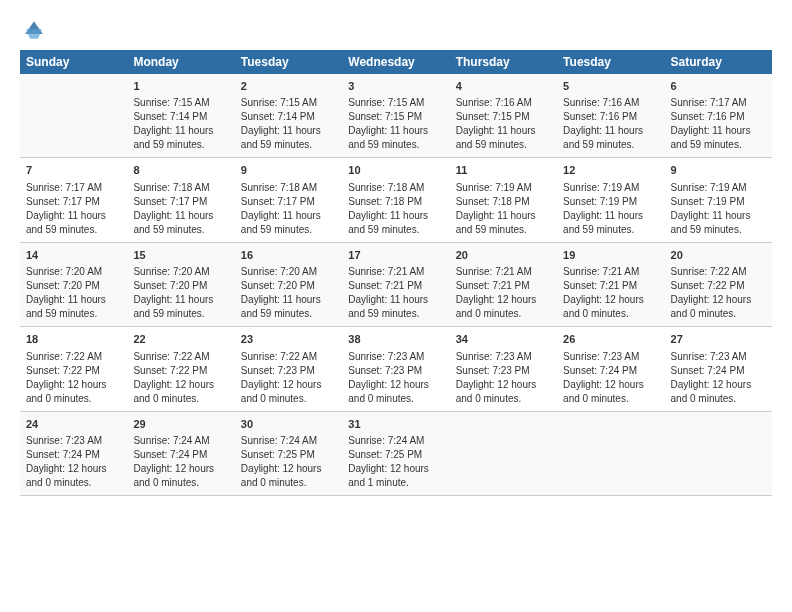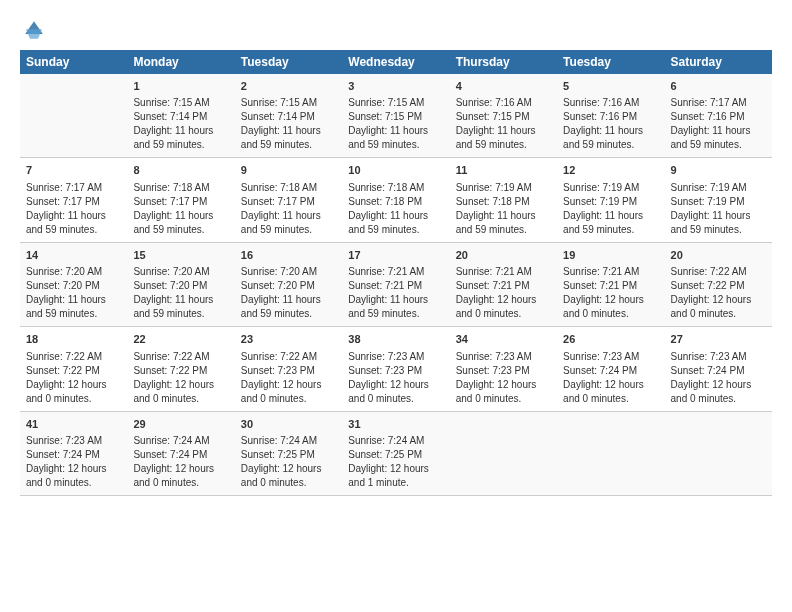--- a/index.html
+++ b/index.html
@@ -161,21 +161,21 @@
         <tr>
           <td><span class="day-num">18</span><span class="info">Sunrise: 7:22 AM</span><br><span class="info">Sunset: 7:22 PM</span><br><span class="info">Daylight: 12 hours and 0 minutes.</span></td>
           <td><span class="day-num">22</span><span class="info">Sunrise: 7:22 AM</span><br><span class="info">Sunset: 7:22 PM</span><br><span class="info">Daylight: 12 hours and 0 minutes.</span></td>
           <td><span class="day-num">23</span><span class="info">Sunrise: 7:22 AM</span><br><span class="info">Sunset: 7:23 PM</span><br><span class="info">Daylight: 12 hours and 0 minutes.</span></td>
           <td><span class="day-num">38</span><span class="info">Sunrise: 7:23 AM</span><br><span class="info">Sunset: 7:23 PM</span><br><span class="info">Daylight: 12 hours and 0 minutes.</span></td>
           <td><span class="day-num">34</span><span class="info">Sunrise: 7:23 AM</span><br><span class="info">Sunset: 7:23 PM</span><br><span class="info">Daylight: 12 hours and 0 minutes.</span></td>
           <td><span class="day-num">26</span><span class="info">Sunrise: 7:23 AM</span><br><span class="info">Sunset: 7:24 PM</span><br><span class="info">Daylight: 12 hours and 0 minutes.</span></td>
           <td><span class="day-num">27</span><span class="info">Sunrise: 7:23 AM</span><br><span class="info">Sunset: 7:24 PM</span><br><span class="info">Daylight: 12 hours and 0 minutes.</span></td>
         </tr>
         <tr>
-          <td><span class="day-num">41</span><span class="info">Sunrise: 7:23 AM</span><br><span class="info">Sunset: 7:24 PM</span><br><span class="info">Daylight: 12 hours and 0 minutes.</span></td>
+          <td><span class="day-num">24</span><span class="info">Sunrise: 7:23 AM</span><br><span class="info">Sunset: 7:24 PM</span><br><span class="info">Daylight: 12 hours and 0 minutes.</span></td>
           <td><span class="day-num">29</span><span class="info">Sunrise: 7:24 AM</span><br><span class="info">Sunset: 7:24 PM</span><br><span class="info">Daylight: 12 hours and 0 minutes.</span></td>
           <td><span class="day-num">30</span><span class="info">Sunrise: 7:24 AM</span><br><span class="info">Sunset: 7:25 PM</span><br><span class="info">Daylight: 12 hours and 0 minutes.</span></td>
           <td><span class="day-num">31</span><span class="info">Sunrise: 7:24 AM</span><br><span class="info">Sunset: 7:25 PM</span><br><span class="info">Daylight: 12 hours and 1 minute.</span></td>
           <td></td>
           <td></td>
           <td></td>
         </tr>
       </tbody>
   </table>
 </div>

